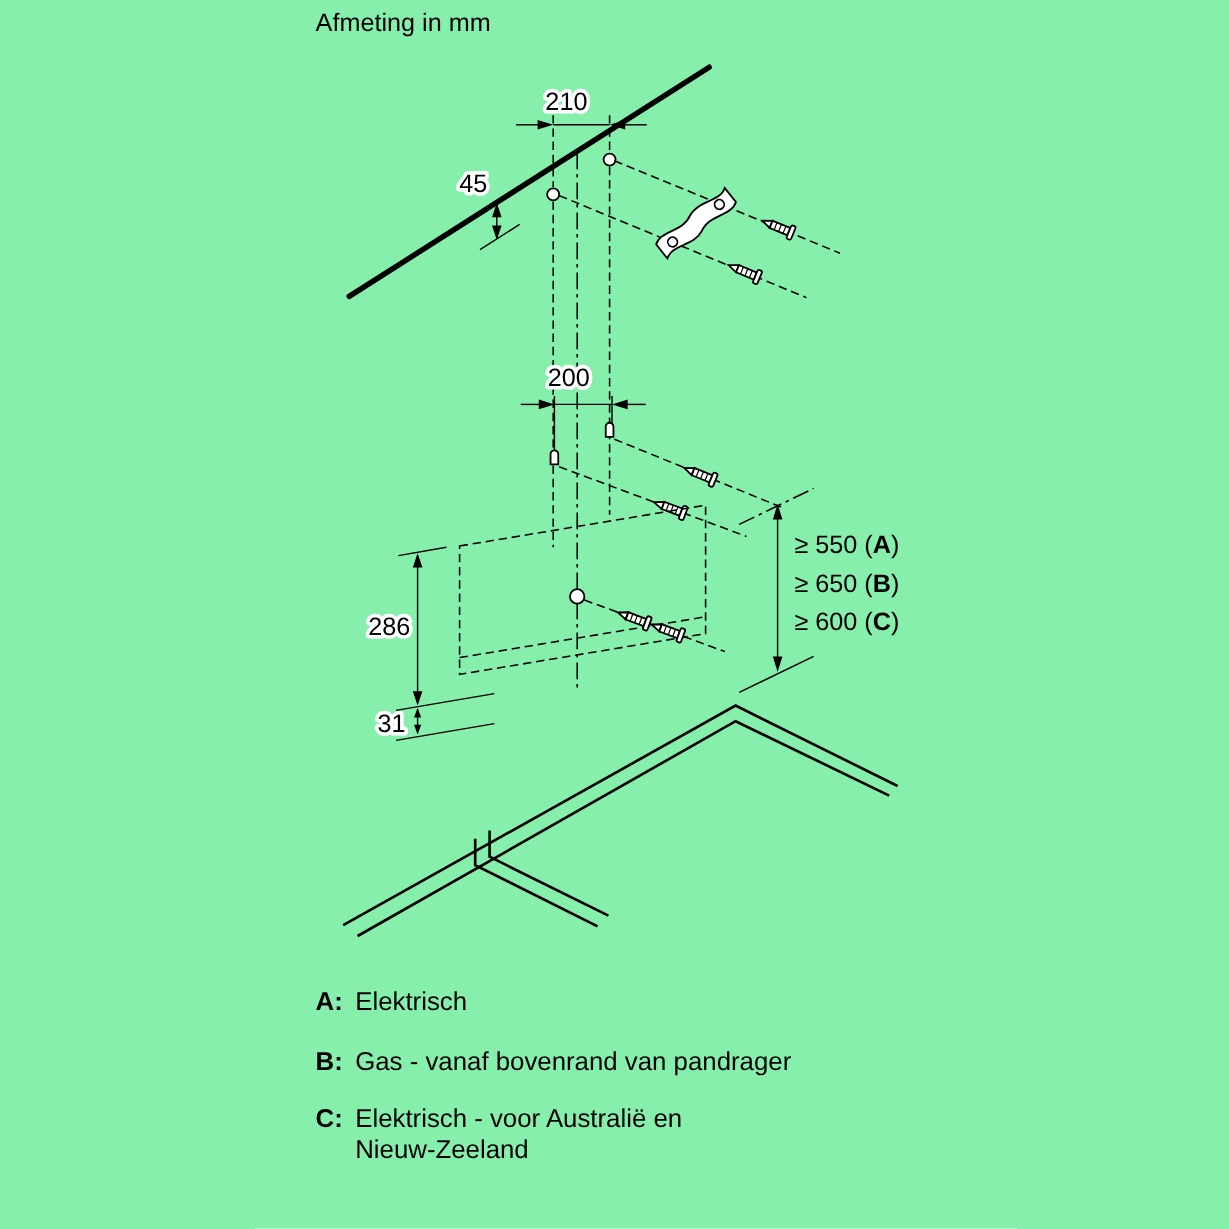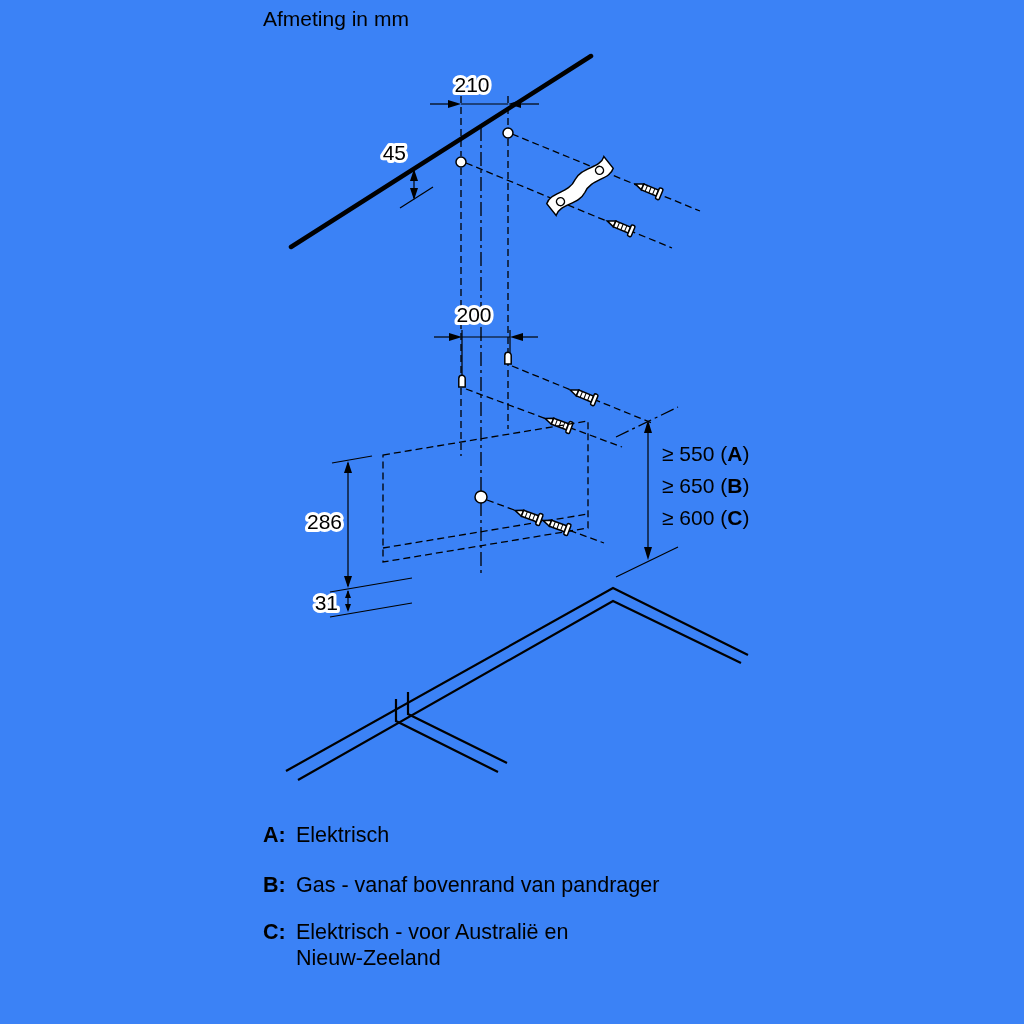--- a/index.html
+++ b/index.html
@@ -1,16 +1,16 @@
 <!DOCTYPE html>
 <html><head>
 <meta charset="utf-8">
 <style>
   html, body { margin: 0; padding: 0; background: #ffffff; }
-  .page { width: 1024px; height: 1024px; background: #3b82f6; position: relative; }
+  .page { width: 1024px; height: 1024px; background: #86efac; position: relative; }
   svg { display: block; }
   .t   { font-family: "Liberation Sans", sans-serif; font-size: 21px; fill: #000; }
   .leg { font-family: "Liberation Sans", sans-serif; font-size: 21.5px; fill: #000; }
   .b   { font-weight: bold; }
   .halo{ paint-order: stroke; stroke: #ffffff; stroke-width: 6px; stroke-linejoin: round; }
   .ln      { stroke: #000; fill: none; stroke-width: 1.4; }
   .vthin   { stroke-width: 1; }
   .thin    { stroke-width: 1.2; }
   .thick   { stroke-width: 4.5; stroke-linecap: round; }
   .dash    { stroke-dasharray: 7 4; stroke-width: 1.3; }

